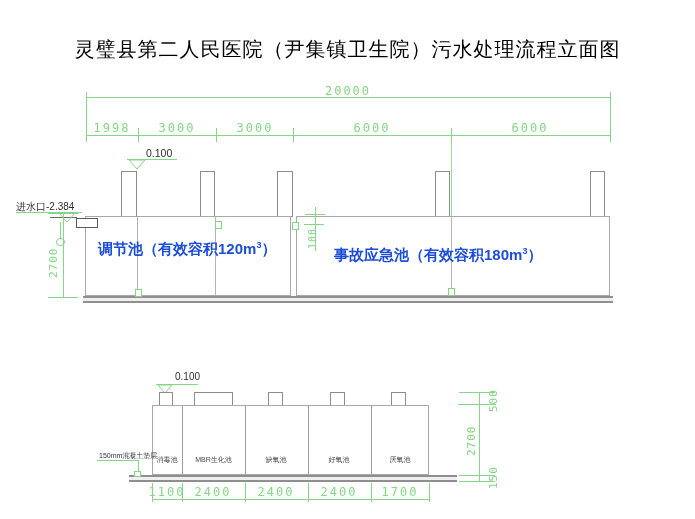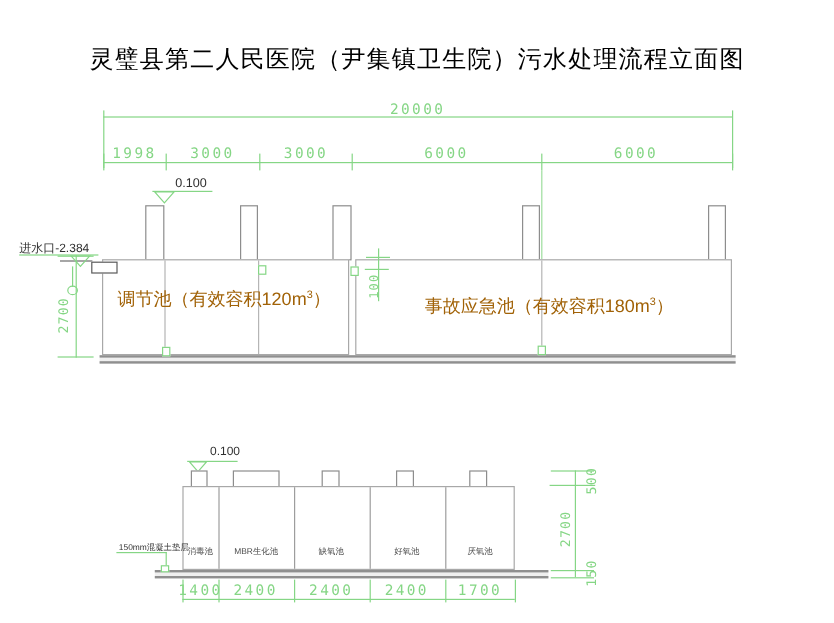--- a/index.html
+++ b/index.html
@@ -14,21 +14,21 @@
           font-size:12px;letter-spacing:2px;text-align:center;white-space:nowrap;}
   .vtext{position:absolute;color:#85d685;font-family:"DejaVu Sans Mono",monospace;
          font-size:11px;letter-spacing:1px;white-space:nowrap;
          transform:rotate(-90deg);transform-origin:0 0;}
   .struct{position:absolute;border:1px solid #a8a8a8;background:#fff;box-sizing:border-box;}
   .col{position:absolute;border:1px solid #8d8d8d;background:#fff;box-sizing:border-box;}
   .wall{position:absolute;width:1px;background:#b5b5b5;}
   .slab{position:absolute;background:#efefef;border-top:2px solid #8f8f8f;
         border-bottom:2px solid #8f8f8f;box-sizing:border-box;}
   .opening{position:absolute;border:1px solid #85d685;background:#fff;box-sizing:border-box;}
-  .cyan{position:absolute;color:#a16207;font-size:15px;white-space:nowrap;}
+  .cyan{position:absolute;color:#1d4ed8;font-size:15px;white-space:nowrap;font-weight:bold;}
   .cyan sup{font-size:9px;}
   .blk{position:absolute;color:#2f2f2f;white-space:nowrap;}
   .tiny{position:absolute;color:#4a4a4a;font-size:7px;white-space:nowrap;text-align:center;}
   .marker{position:absolute;}
 </style>
 </head>
 <body>
 
 <div class="canvas">
 
@@ -92,21 +92,21 @@
   <div class="green-h" style="left:48px;top:213px;width:30px;"></div>
   <div class="green-h" style="left:48px;top:297px;width:30px;"></div>
   <div class="vtext" style="left:47px;top:278px;">2700</div>
 
   <div class="green-v" style="left:315px;top:207px;height:44px;"></div>
   <div class="green-h" style="left:305px;top:214px;width:20px;"></div>
   <div class="green-h" style="left:304px;top:224px;width:20px;"></div>
   <div class="vtext" style="left:307px;top:249px;font-size:10px;">100</div>
 
   <div class="cyan" style="left:98px;top:240px;"><span>调节池（有效容积120m</span><sup>3</sup><span>）</span></div>
-  <div class="cyan" style="left:354px;top:246px;"><span>事故应急池（有效容积180m</span><sup>3</sup><span>）</span></div>
+  <div class="cyan" style="left:334px;top:246px;"><span>事故应急池（有效容积180m</span><sup>3</sup><span>）</span></div>
 
   <div class="blk" style="left:175px;top:371px;font-size:10px;">0.100</div>
   <div class="green-h" style="left:156px;top:384px;width:42px;"></div>
   <svg class="marker" style="left:157px;top:385px;" width="16" height="9" viewBox="0 0 16 9">
     <path d="M1 0 L15 0 L8 8 Z" fill="none" stroke="#85d685"></path>
   </svg>
 
   <div class="col" style="left:159px;top:392px;width:14px;height:14px;"></div>
   <div class="col" style="left:194px;top:392px;width:39px;height:14px;"></div>
   <div class="col" style="left:268px;top:392px;width:15px;height:14px;"></div>
@@ -131,21 +131,21 @@
   <div class="green-v" style="left:138px;top:460px;height:13px;"></div>
   <div class="opening" style="left:134px;top:471px;width:7px;height:6px;"></div>
 
   <div class="green-h" style="left:152px;top:499px;width:277px;"></div>
   <div class="green-v" style="left:152px;top:483px;height:19px;"></div>
   <div class="green-v" style="left:182px;top:483px;height:19px;"></div>
   <div class="green-v" style="left:245px;top:483px;height:19px;"></div>
   <div class="green-v" style="left:308px;top:483px;height:19px;"></div>
   <div class="green-v" style="left:371px;top:483px;height:19px;"></div>
   <div class="green-v" style="left:429px;top:483px;height:19px;"></div>
-  <div class="dimtxt" style="left:145px;top:485px;width:44px;">1400</div>
+  <div class="dimtxt" style="left:145px;top:485px;width:44px;">1100</div>
   <div class="dimtxt" style="left:191px;top:485px;width:44px;">2400</div>
   <div class="dimtxt" style="left:254px;top:485px;width:44px;">2400</div>
   <div class="dimtxt" style="left:317px;top:485px;width:44px;">2400</div>
   <div class="dimtxt" style="left:378px;top:485px;width:44px;">1700</div>
 
   <div class="green-v" style="left:479px;top:392px;height:89px;"></div>
   <div class="green-h" style="left:459px;top:392px;width:36px;"></div>
   <div class="green-h" style="left:458px;top:404px;width:38px;"></div>
   <div class="green-h" style="left:459px;top:475px;width:36px;"></div>
   <div class="green-h" style="left:459px;top:481px;width:36px;"></div>

